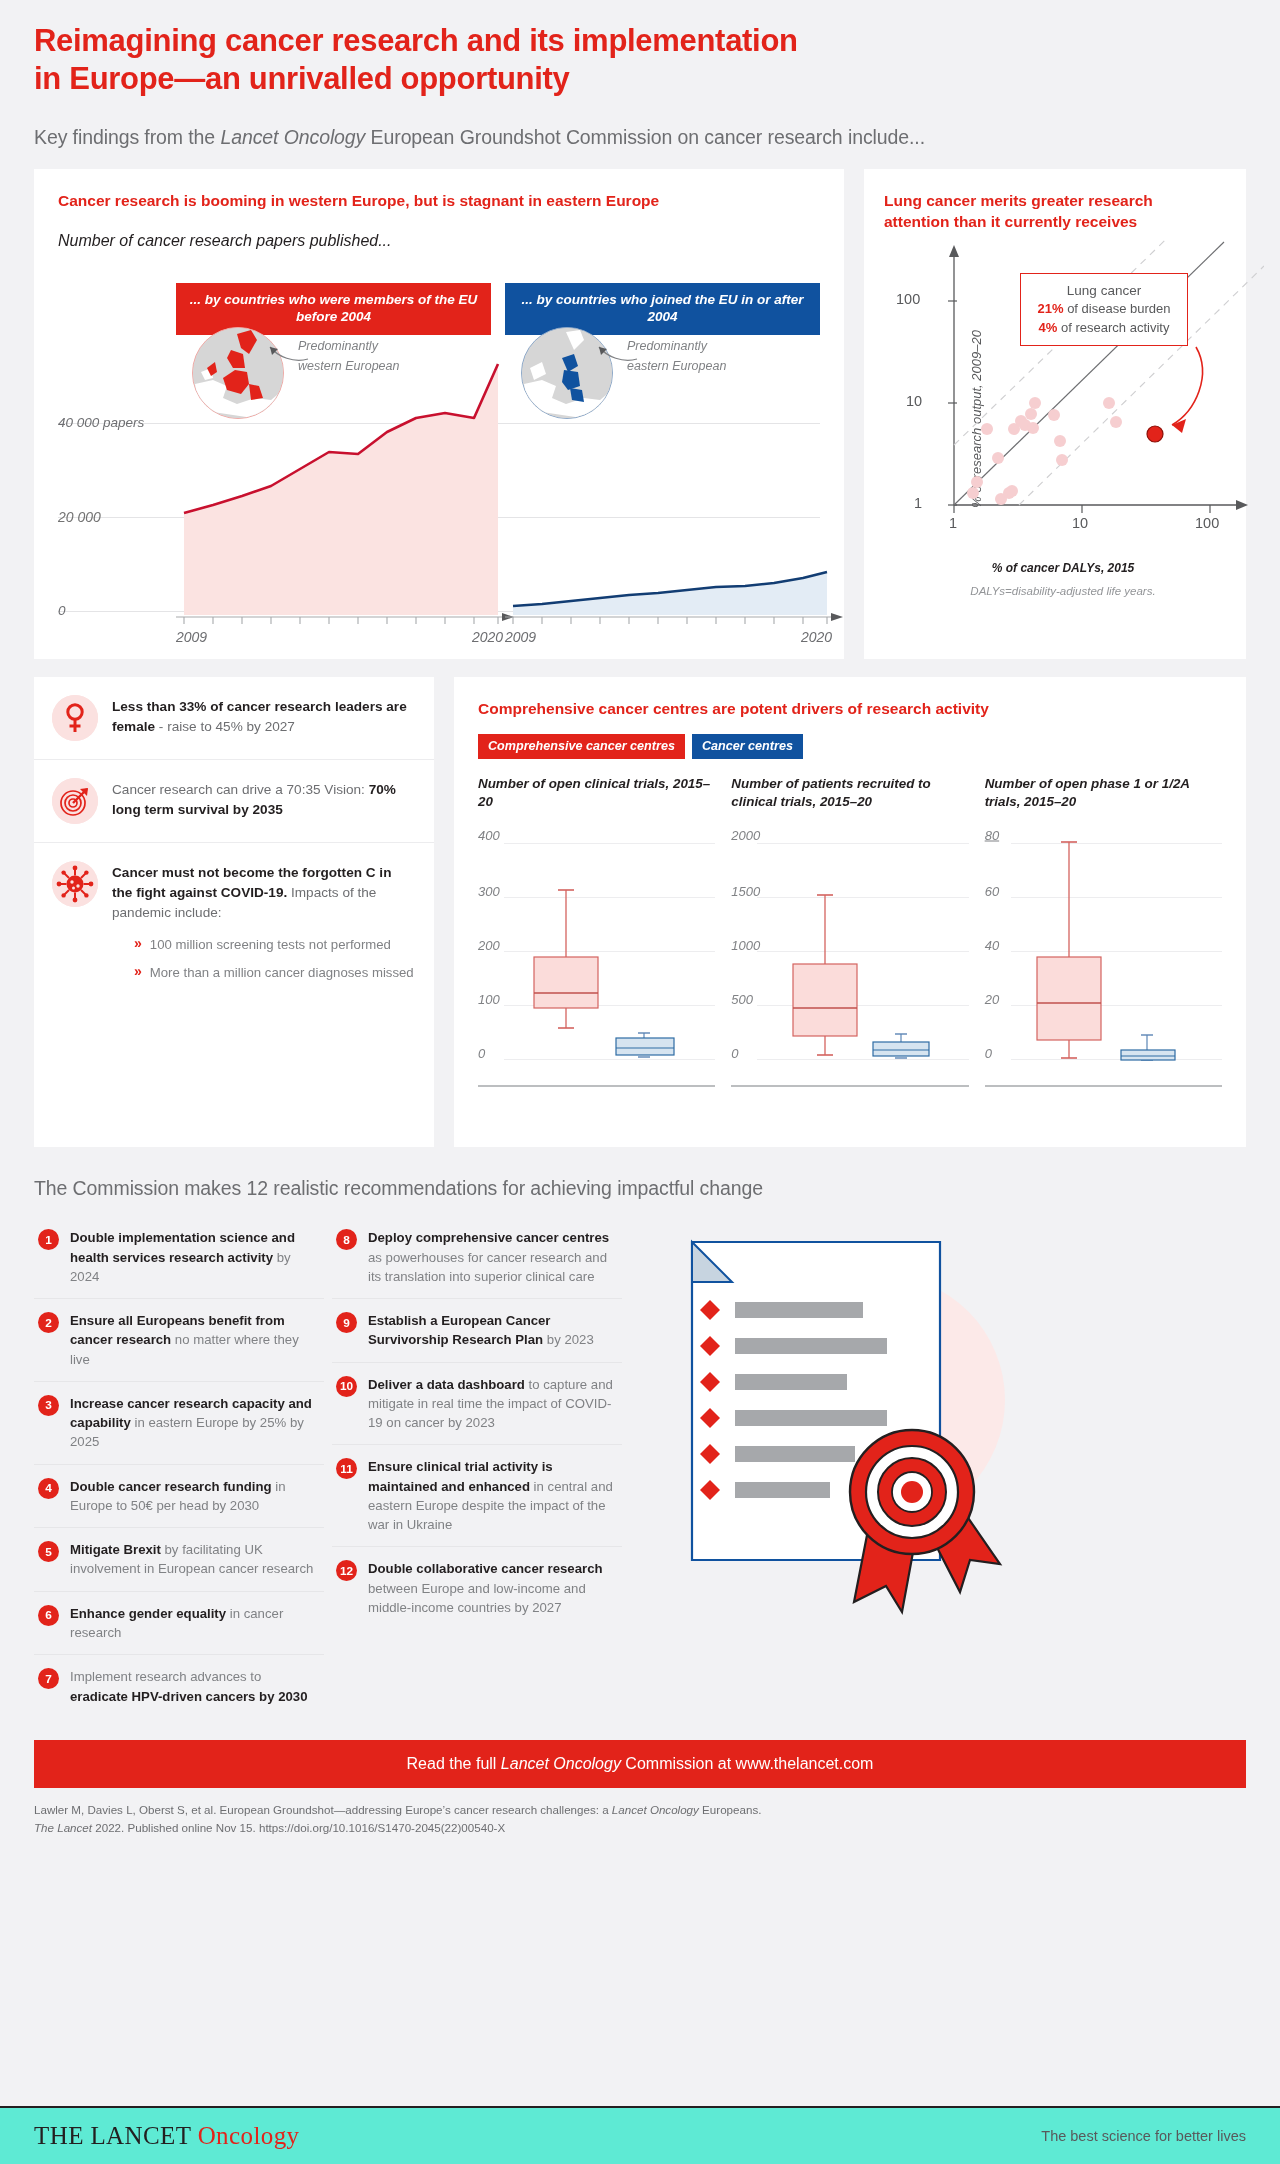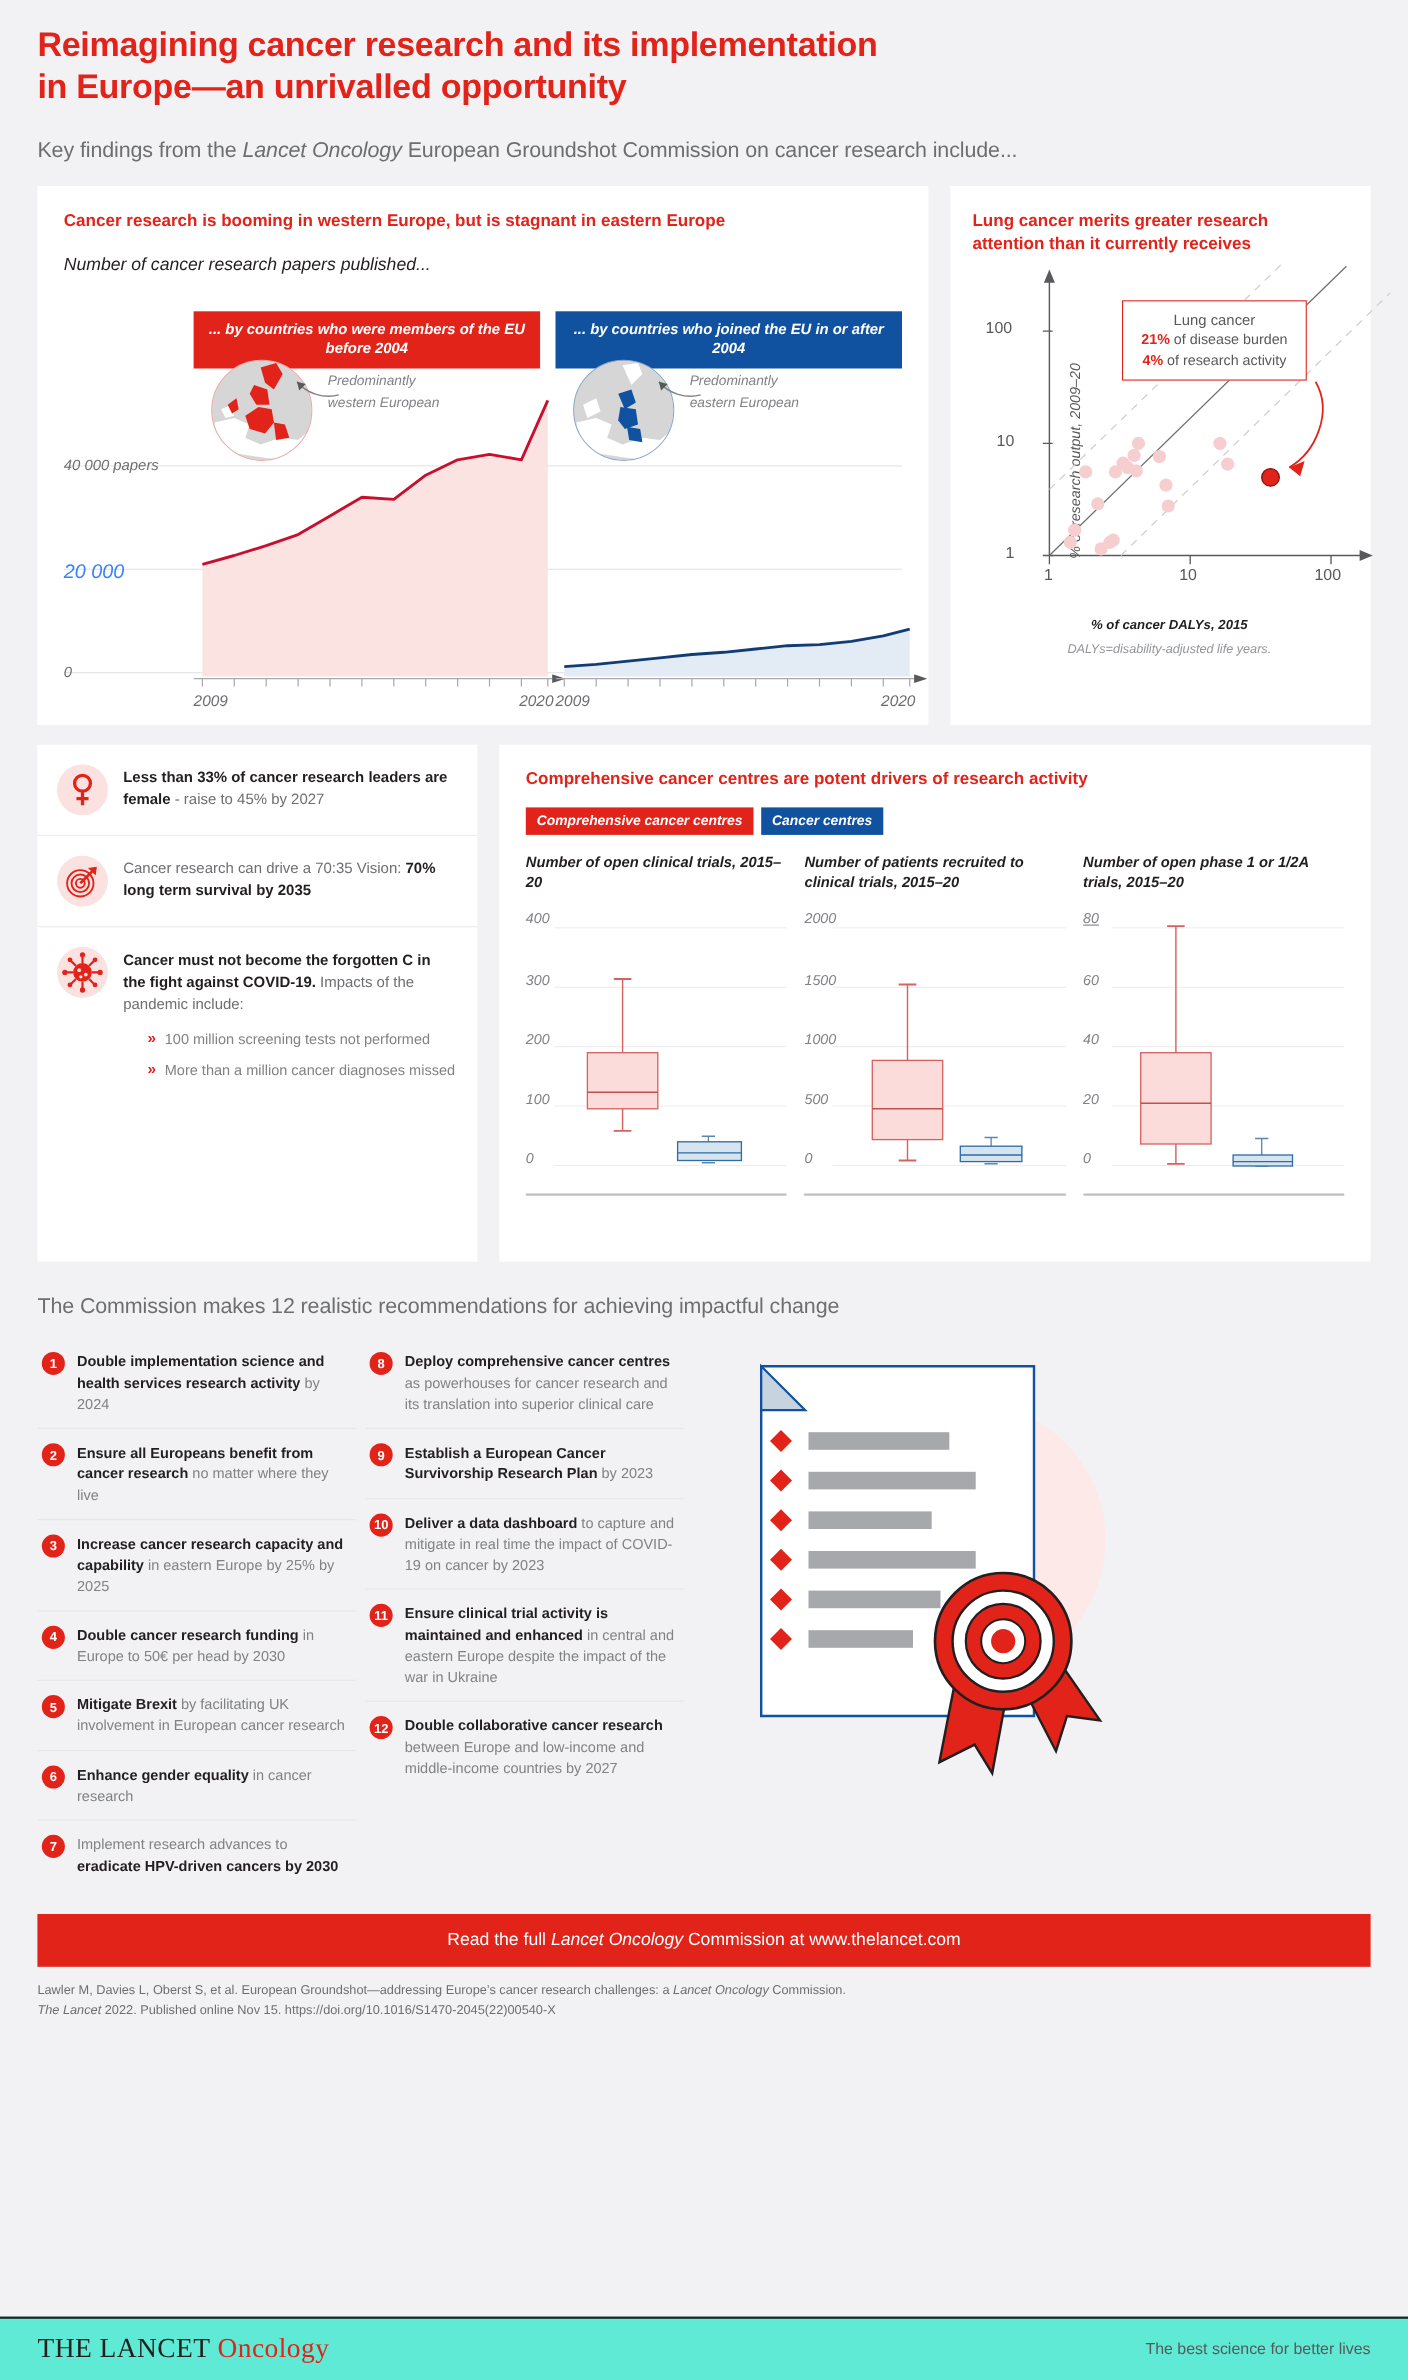--- a/index.html
+++ b/index.html
@@ -219,21 +219,21 @@
       <div class="card-title">Cancer research is booming in western Europe, but is stagnant in eastern Europe</div>
       <div class="ital-sub">Number of cancer research papers published...</div>
 
       <div class="lc-wrap">
 
         <div style="position:absolute;left:0;right:0;top:0;bottom:0;">
           <div class="gridline" style="top:158px;"></div>
           <div class="gridline" style="top:252px;"></div>
           <div class="gridline" style="top:346px;"></div>
           <div style="position:absolute;left:0;top:150px;font-style:italic;font-size:13.5px;color:#6d6e71;">40 000 papers</div>
-          <div style="position:absolute;left:0;top:244px;font-style:italic;font-size:18px;color:#3b82f6;">20 000</div>
+          <div style="position:absolute;left:0;top:244px;font-style:italic;font-size:14px;color:#737373;">20 000</div>
           <div style="position:absolute;left:0;top:338px;font-style:italic;font-size:13.5px;color:#6d6e71;">0</div>
         </div>
 
         <div class="lc-cols" style="padding-left:118px;">
 
           <div class="lc-col">
             <div class="pill red">... by countries who were members of the EU before 2004</div>
 
             <div class="globe red">
               <svg viewBox="0 0 92 92" width="92" height="92">
@@ -703,21 +703,21 @@
       </svg>
     </div>
   </div>
 
   <div class="banner">
     <span>Read the full </span><i>Lancet Oncology</i><span> Commission at www.thelancet.com</span>
   </div>
 
   <div class="refs">
     <div>
-      <span>Lawler M, Davies L, Oberst S, et al. European Groundshot—addressing Europe’s cancer research challenges: a </span><i>Lancet Oncology</i><span> Commission.</span>
+      <span>Lawler M, Davies L, Oberst S, et al. European Groundshot—addressing Europe’s cancer research challenges: a </span><i>Lancet Oncology</i><span> Europeans.</span>
     </div>
     <div>
       <i>The Lancet</i><span> 2022. Published online Nov 15. https://doi.org/10.1016/S1470-2045(22)00540-X</span>
     </div>
   </div>
 
   <div class="footbar">
     <div class="logo">
       <span class="b">THE LANCET</span>
       <span class="r">Oncology</span>

